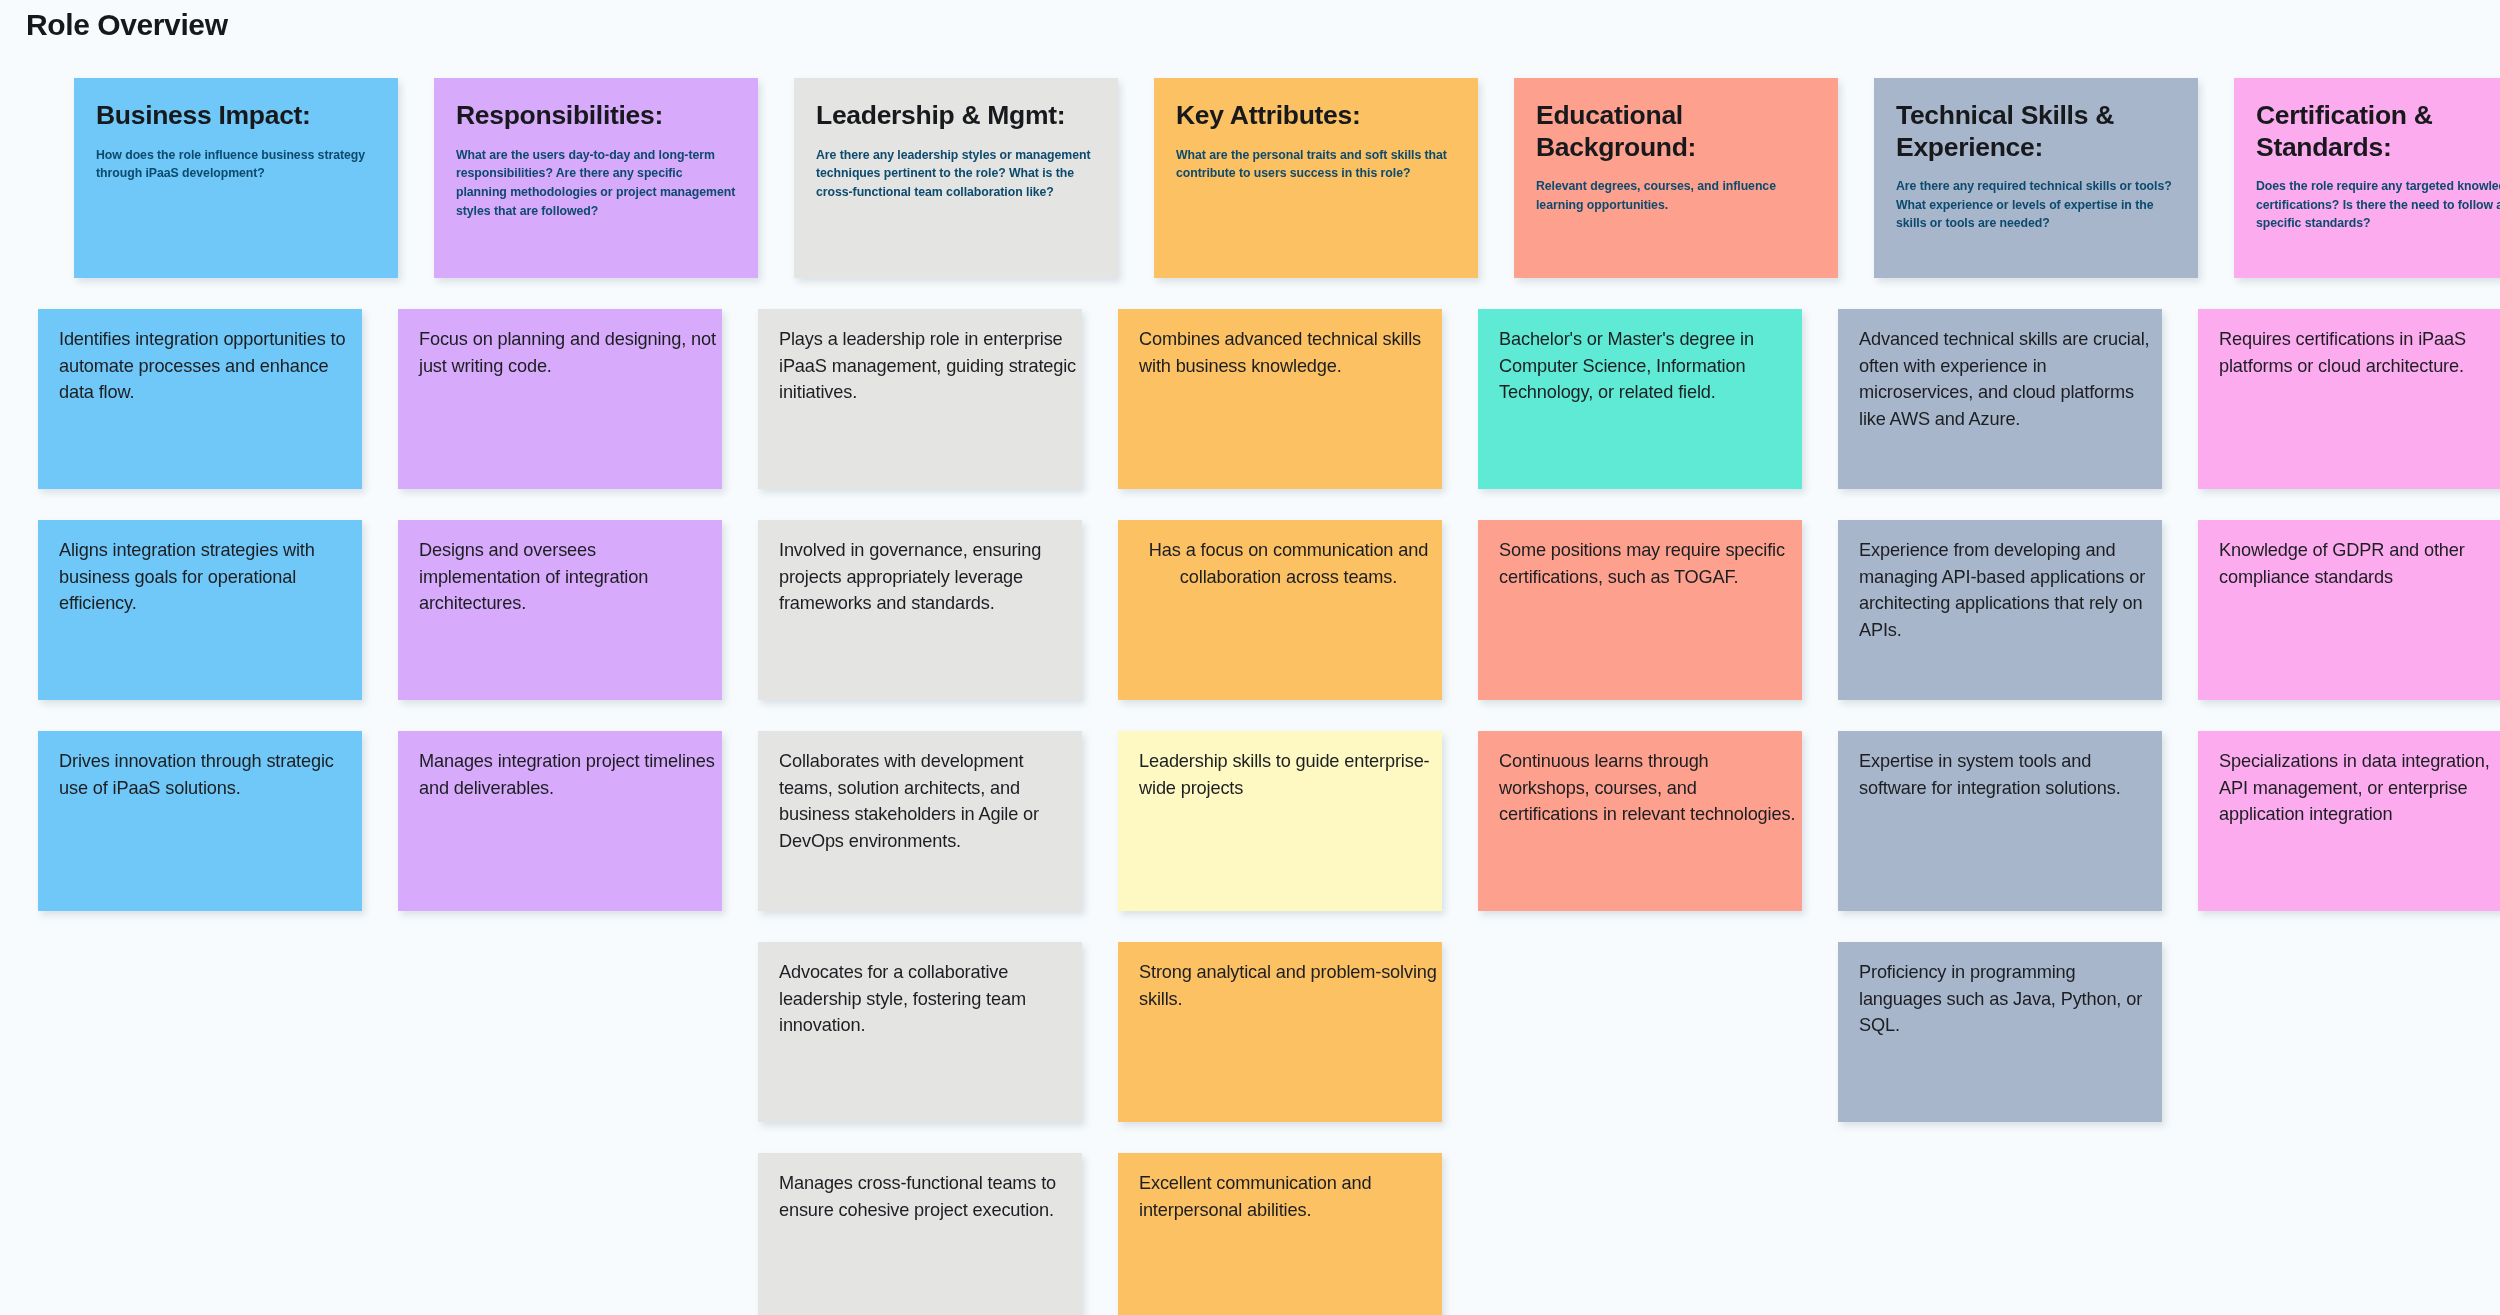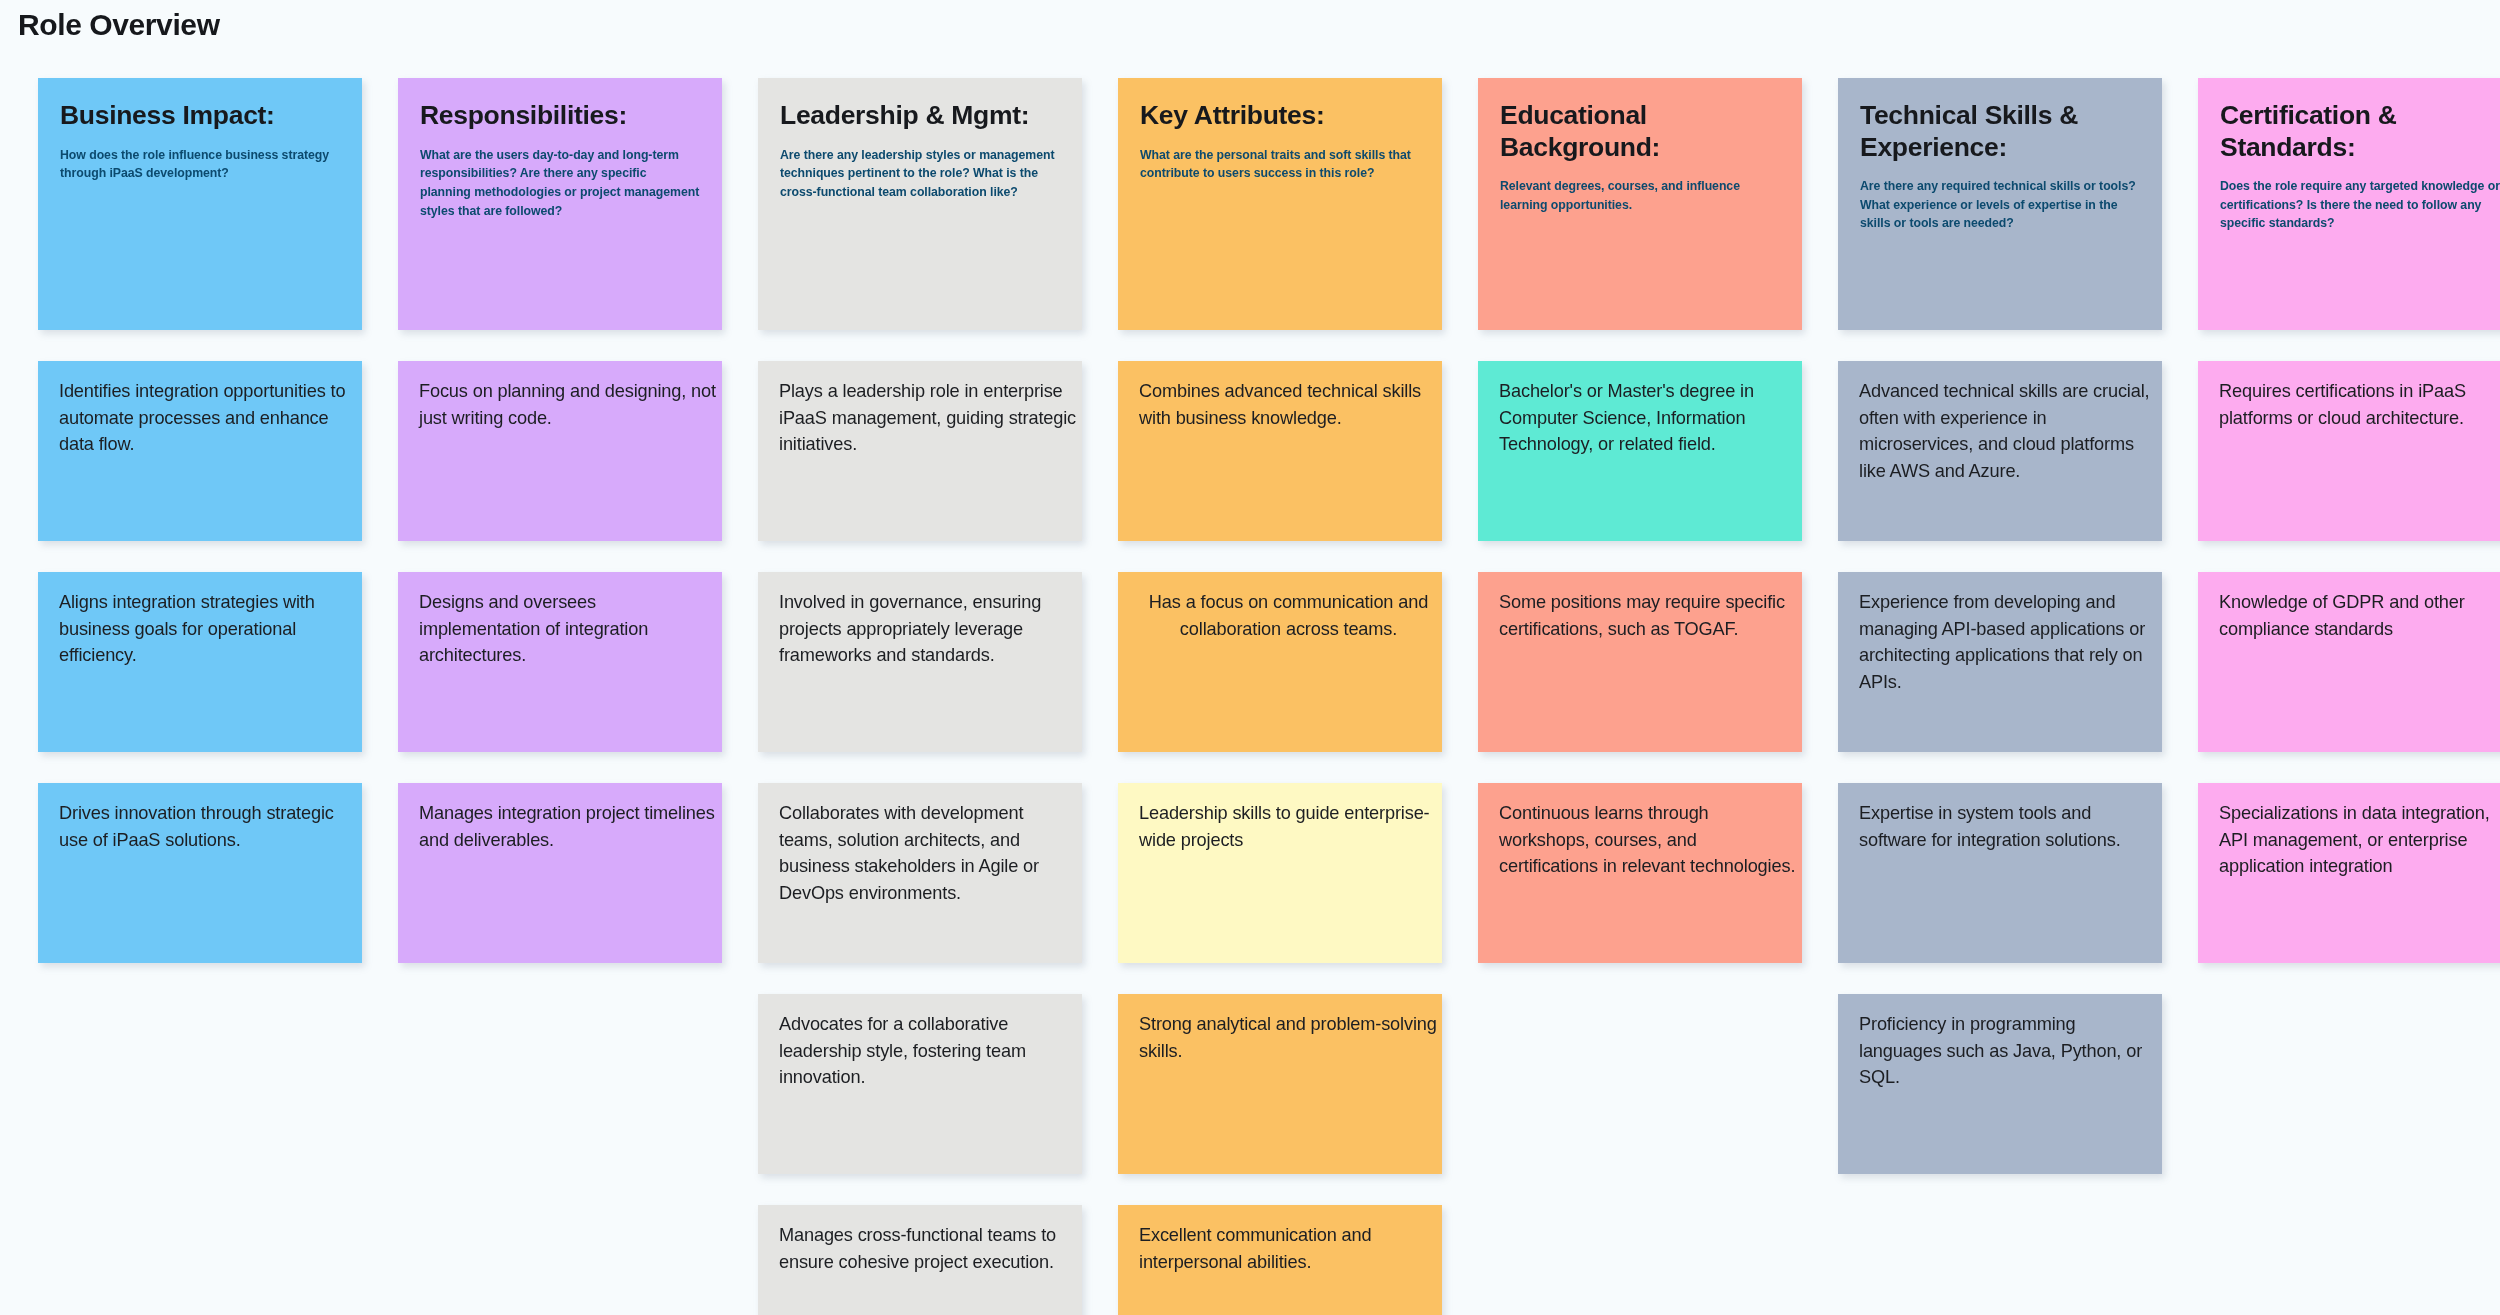--- a/index.html
+++ b/index.html
@@ -6,21 +6,21 @@
   * { box-sizing: border-box; }
   html, body {
     margin: 0; padding: 0;
     width: 2500px; height: 1315px;
     background: #f7fbfd;
     font-family: "Liberation Sans", sans-serif;
     overflow: hidden;
   }
   #page-title {
     position: absolute;
-    left: 18px;
+    left: 26px;
     top: 8px;
     font-size: 30px;
     font-weight: bold;
     color: #16181c;
     letter-spacing: -0.4px;
   }
   #board {
     position: absolute;
     left: 0;
     top: 78px;
@@ -36,22 +36,23 @@
     display: flex;
     flex-direction: column;
     gap: 31px;
   }
   .card {
     position: relative;
     width: 324px;
     box-shadow: 3px 4px 7px rgba(120,130,150,0.22);
   }
   .card.header-card {
-    height: 252px;
+    height: 200px;
     padding: 22px 22px 28px 22px;
+    margin-left: 36px;
   }
   .card.item-card {
     height: 180px;
     padding: 17px 4px 14px 21px;
   }
   .card-title {
     font-size: 26.5px;
     font-weight: bold;
     color: #17191d;
     line-height: 1.19;

